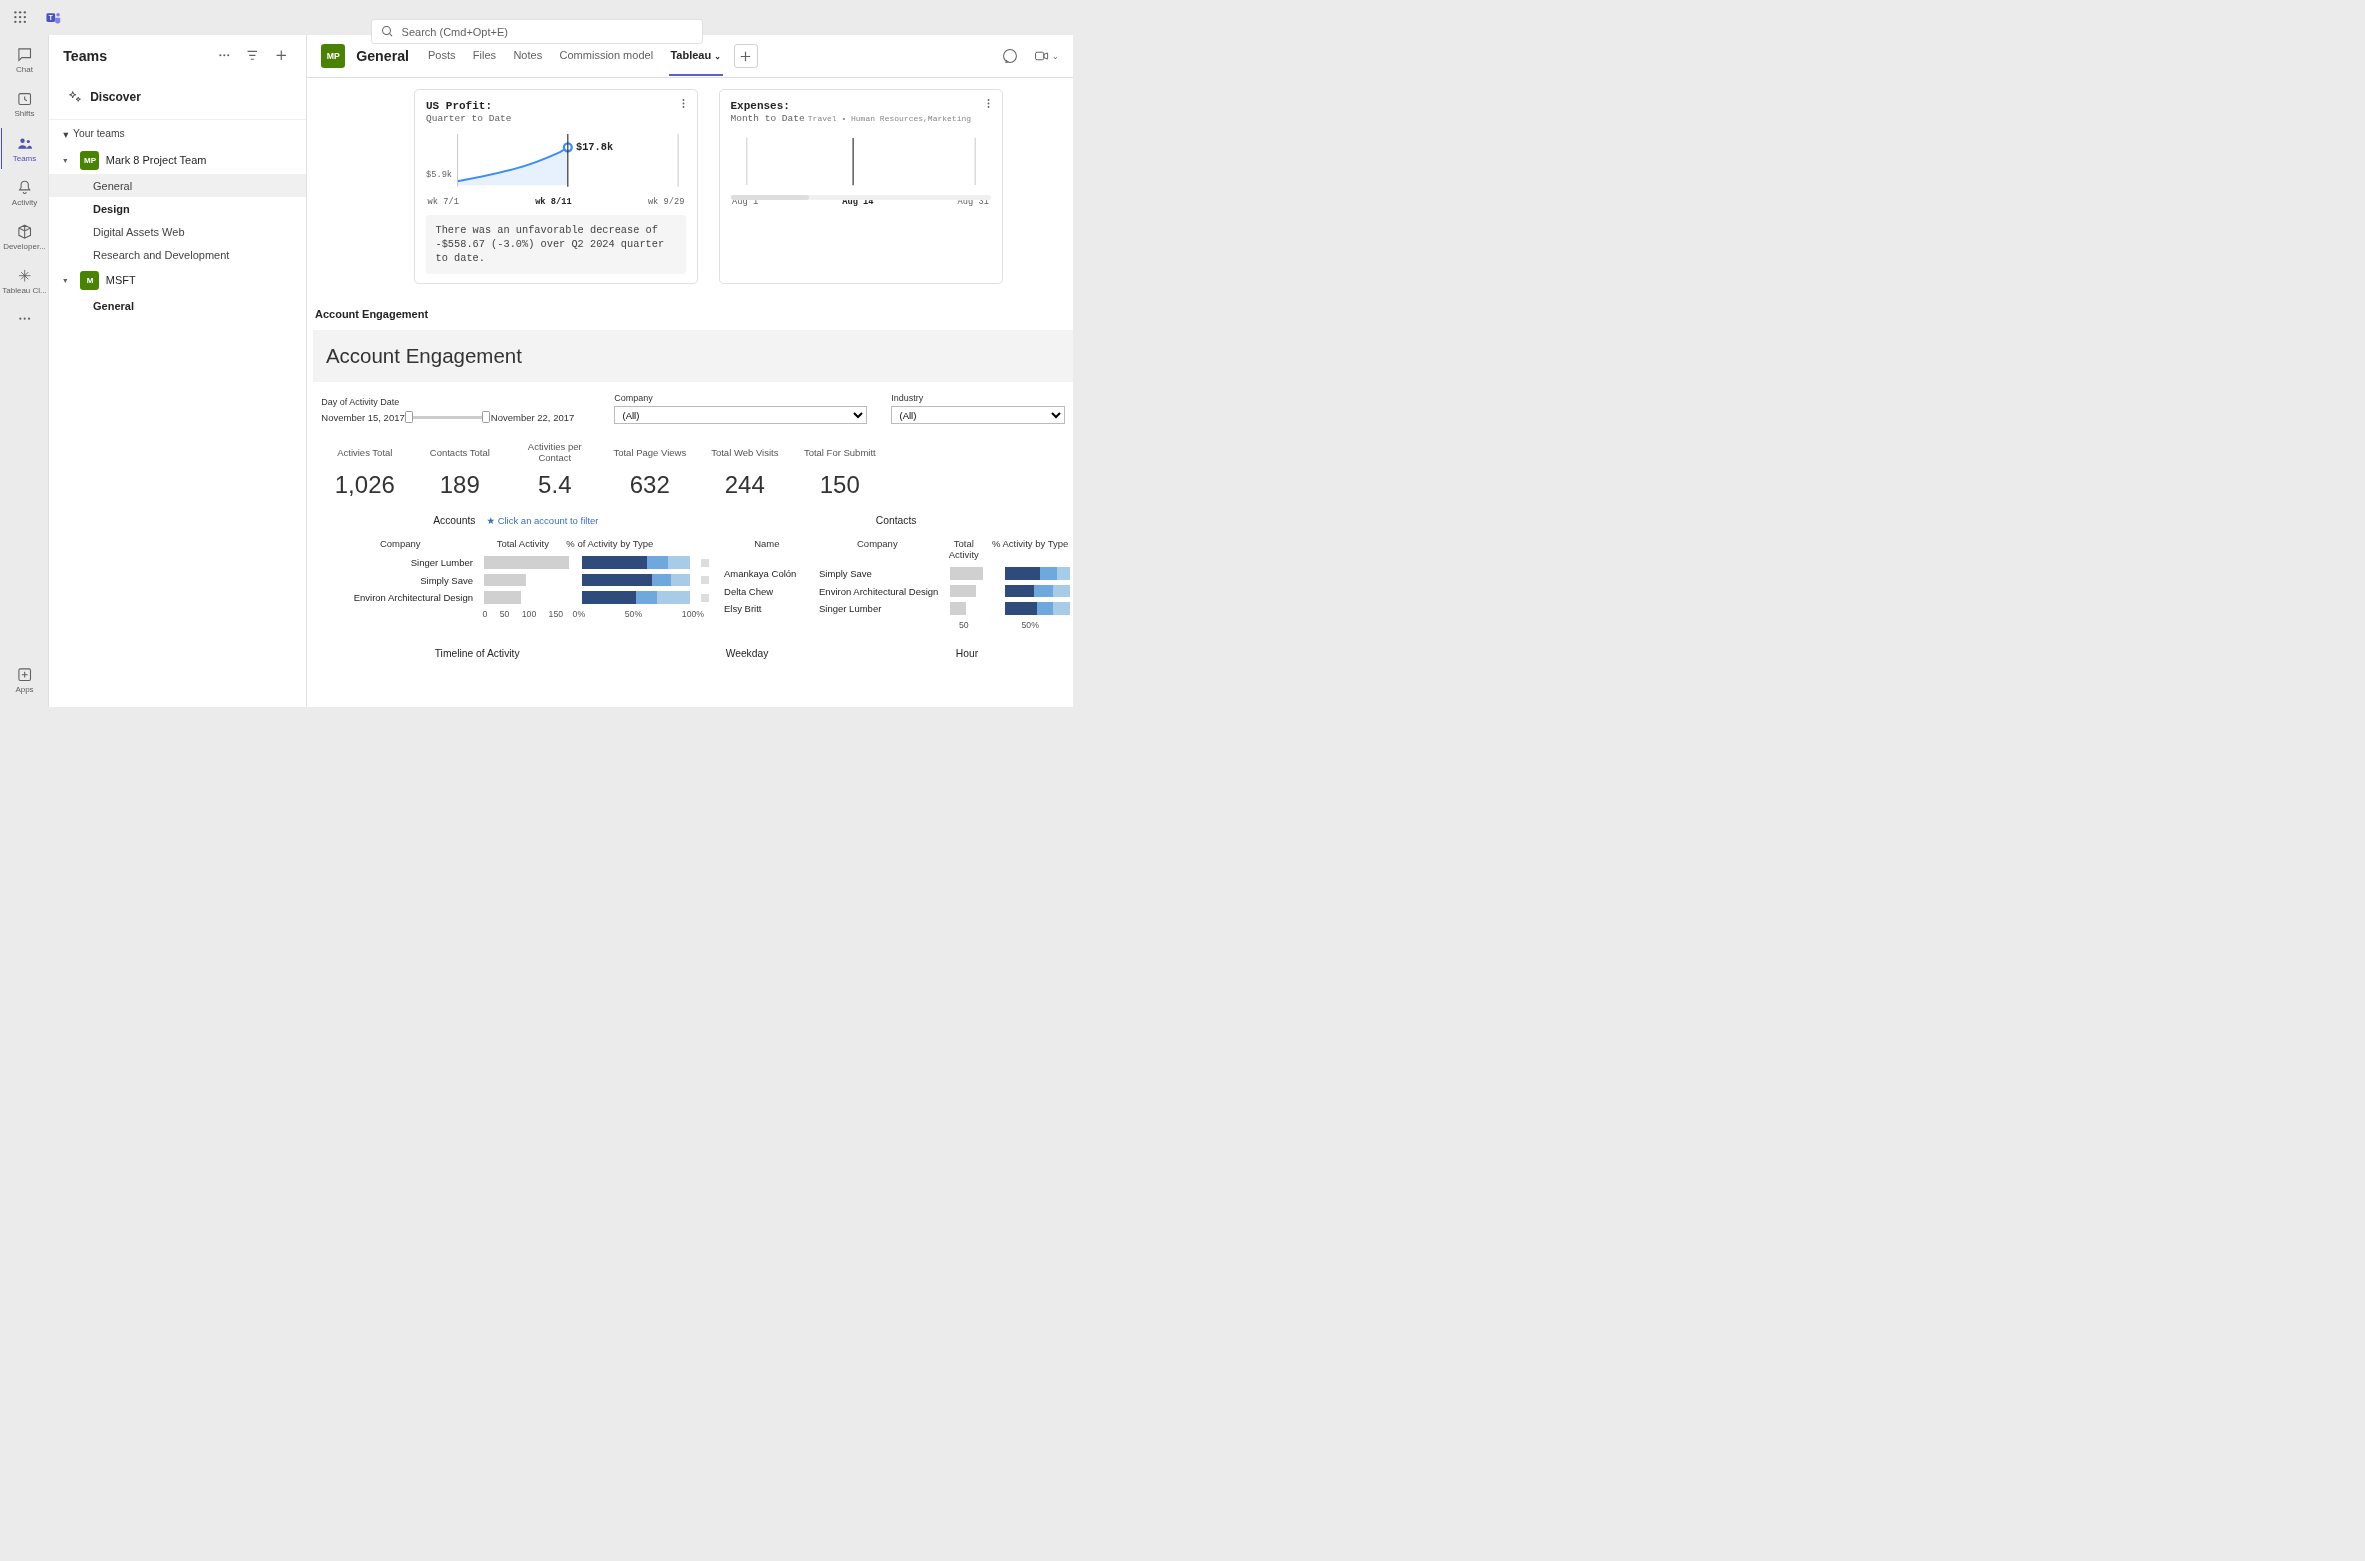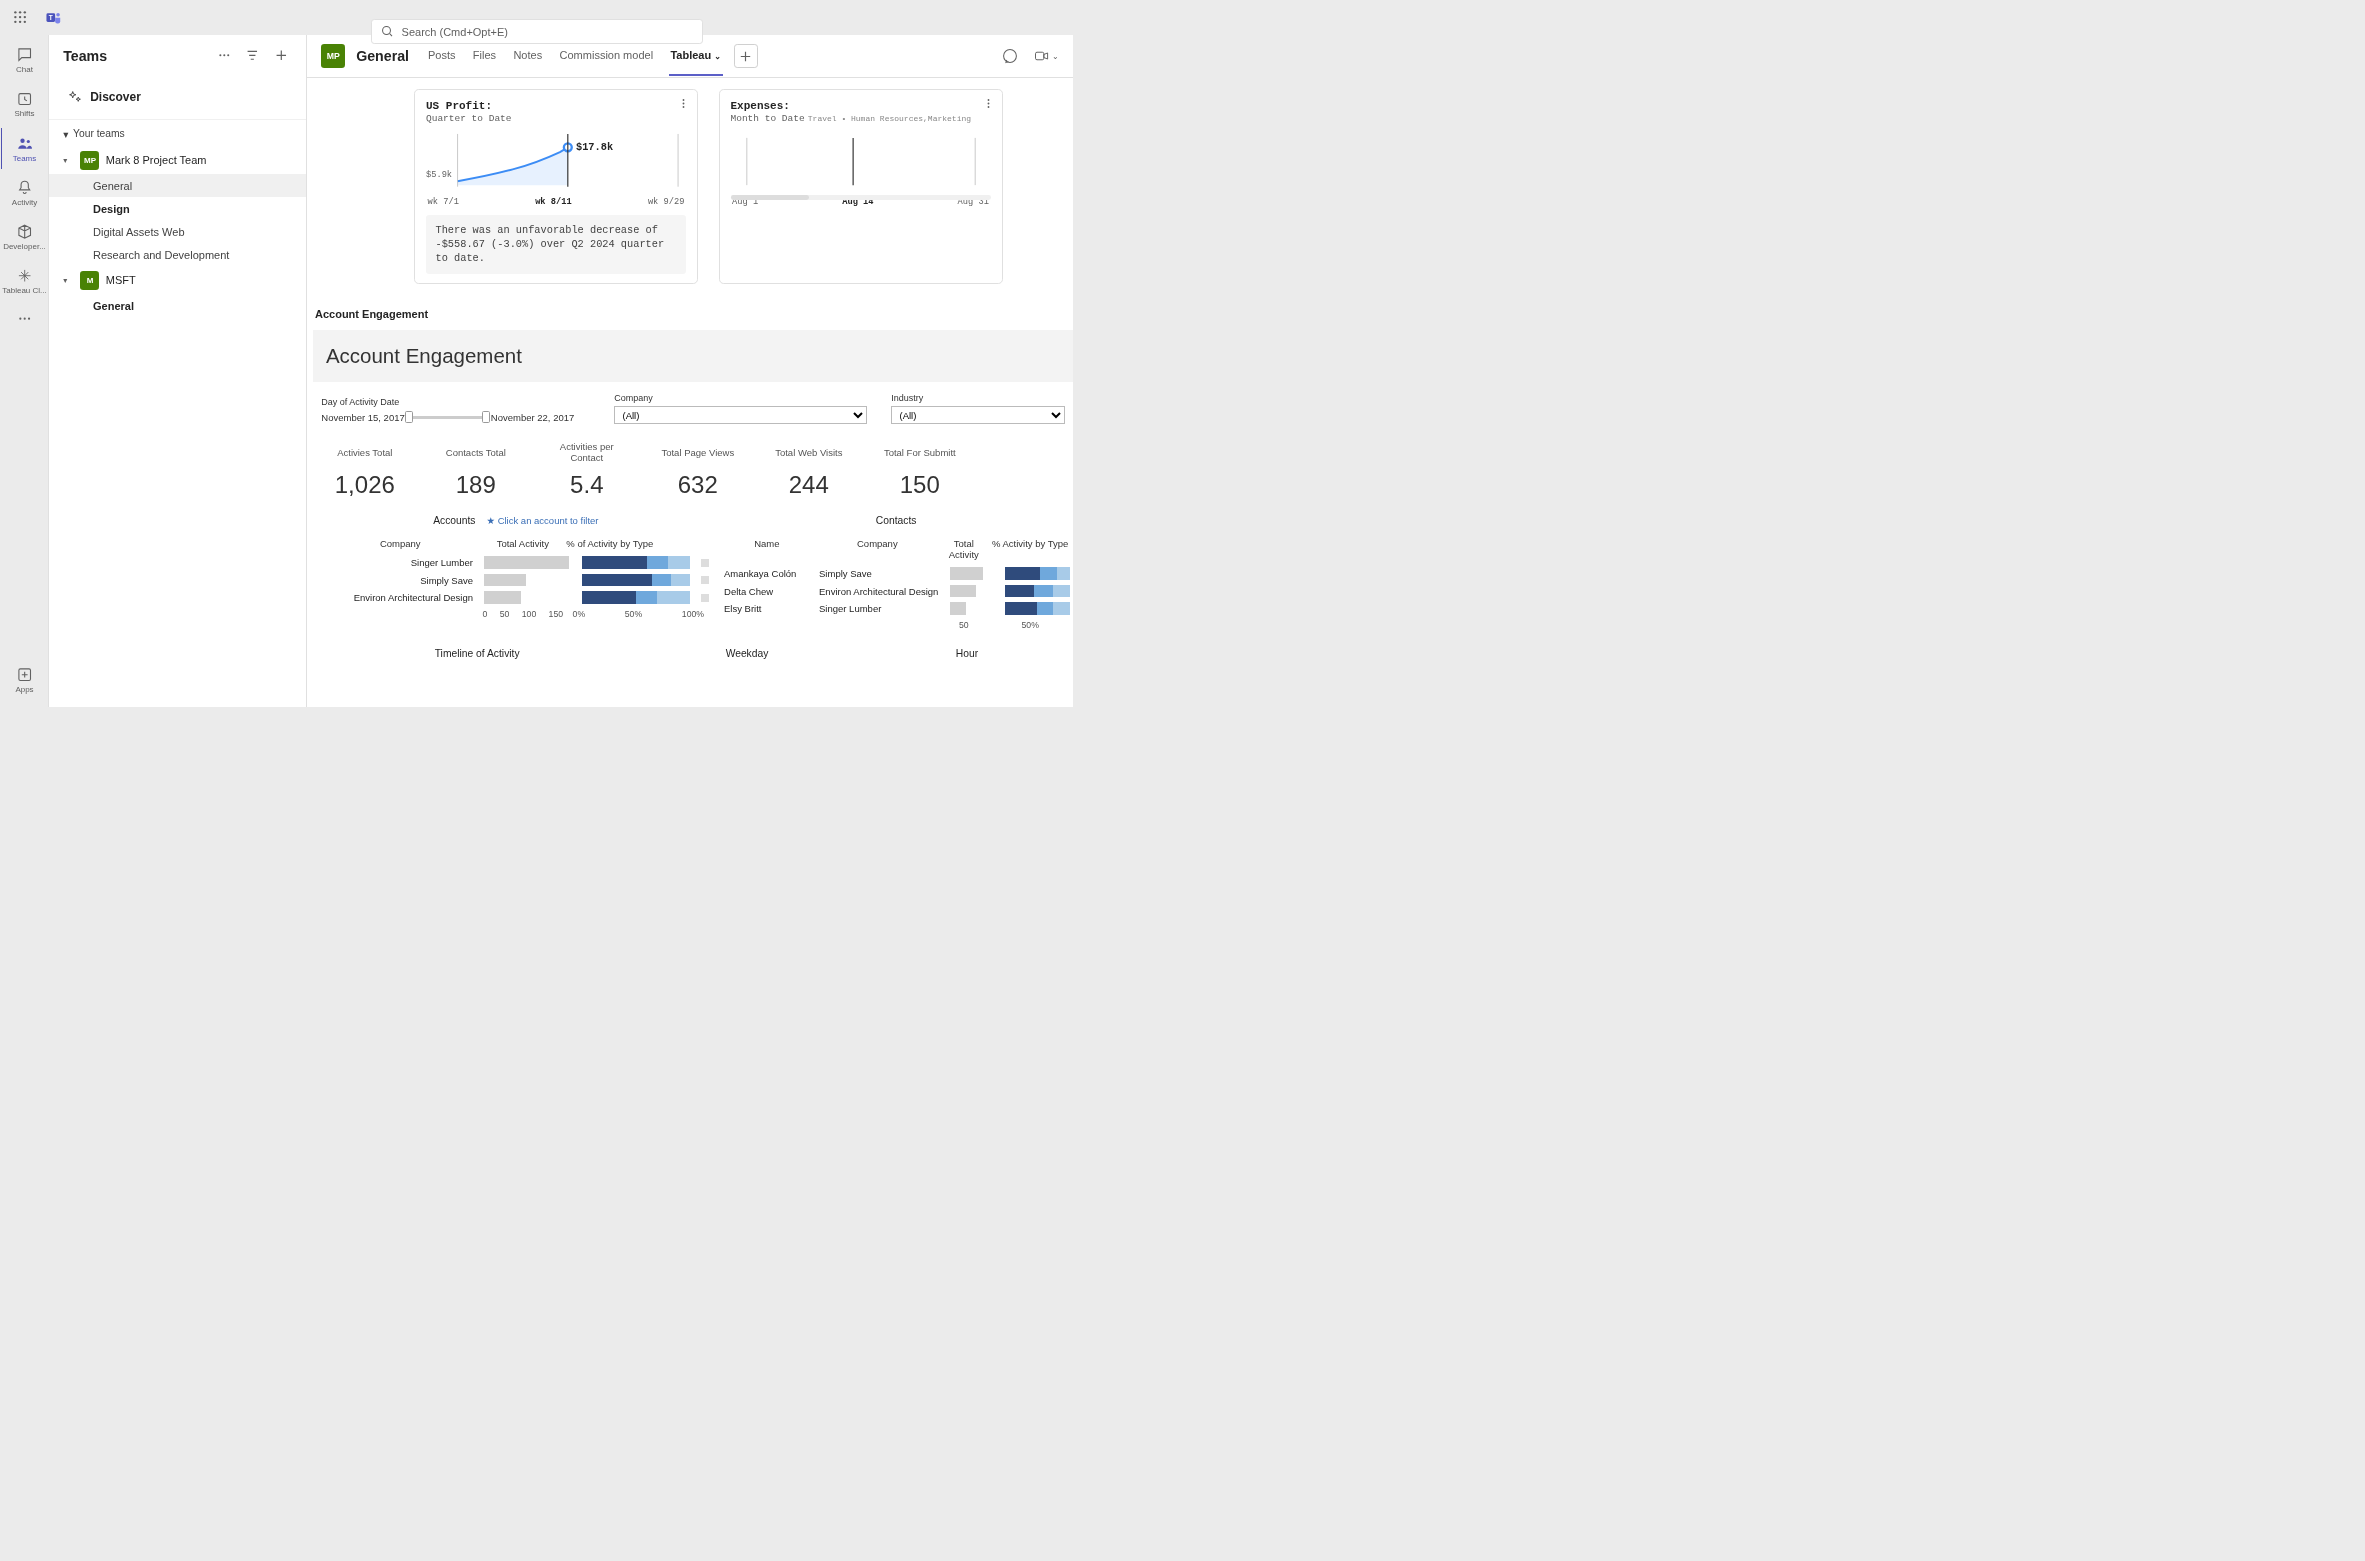--- a/index.html
+++ b/index.html
@@ -358,21 +358,21 @@
             <span class="filterlabel">Company</span>
             <select style="width:100%"><option>(All)</option></select>
           </div>
           <div class="filter" style="flex:1">
             <span class="filterlabel">Industry</span>
             <select style="width:100%"><option>(All)</option></select>
           </div>
         </div>
 
         <div class="ae-kpis">
-          <div id="kpis" style="display:flex;gap:24px">
+          <div id="kpis" style="display:flex;gap:8px">
               <div class="kpi">
                 <div class="kpilabel">Activies Total</div>
                 <div class="kpival">1,026</div>
               </div>
               <div class="kpi">
                 <div class="kpilabel">Contacts Total</div>
                 <div class="kpival">189</div>
               </div>
               <div class="kpi">
                 <div class="kpilabel">Activities per Contact</div>

